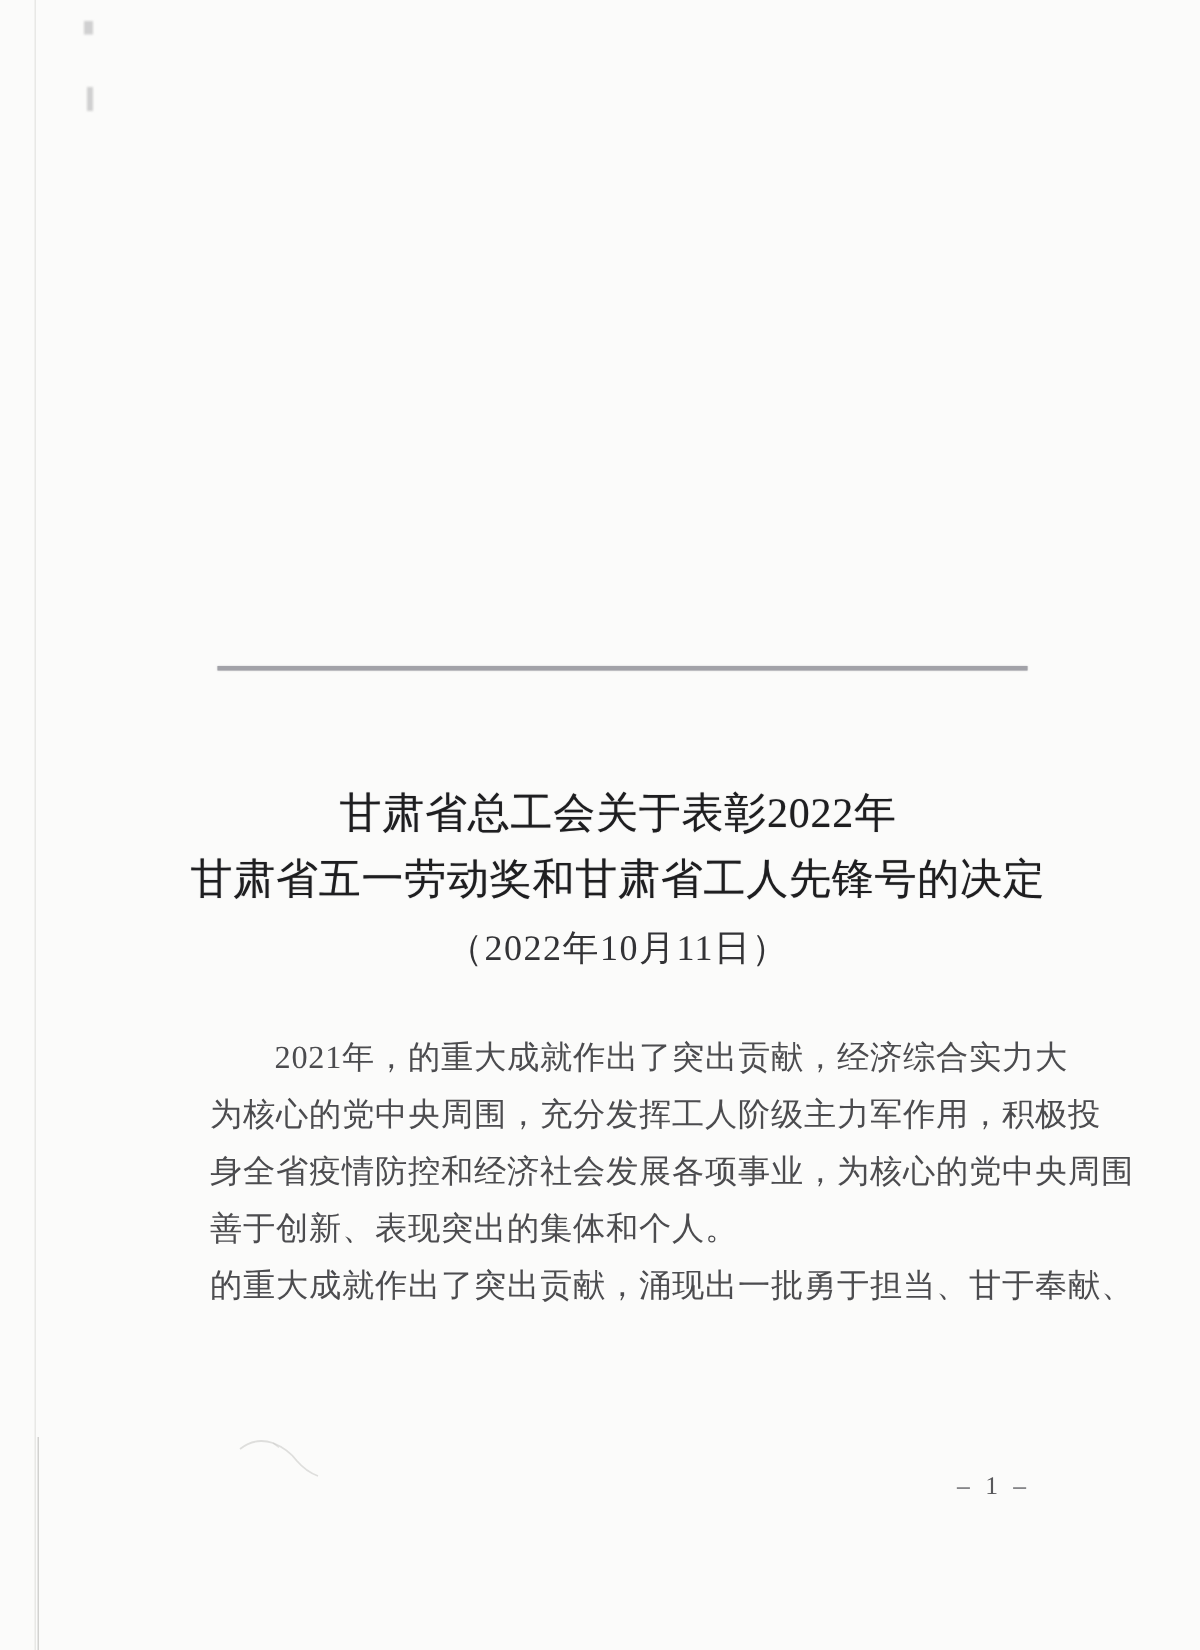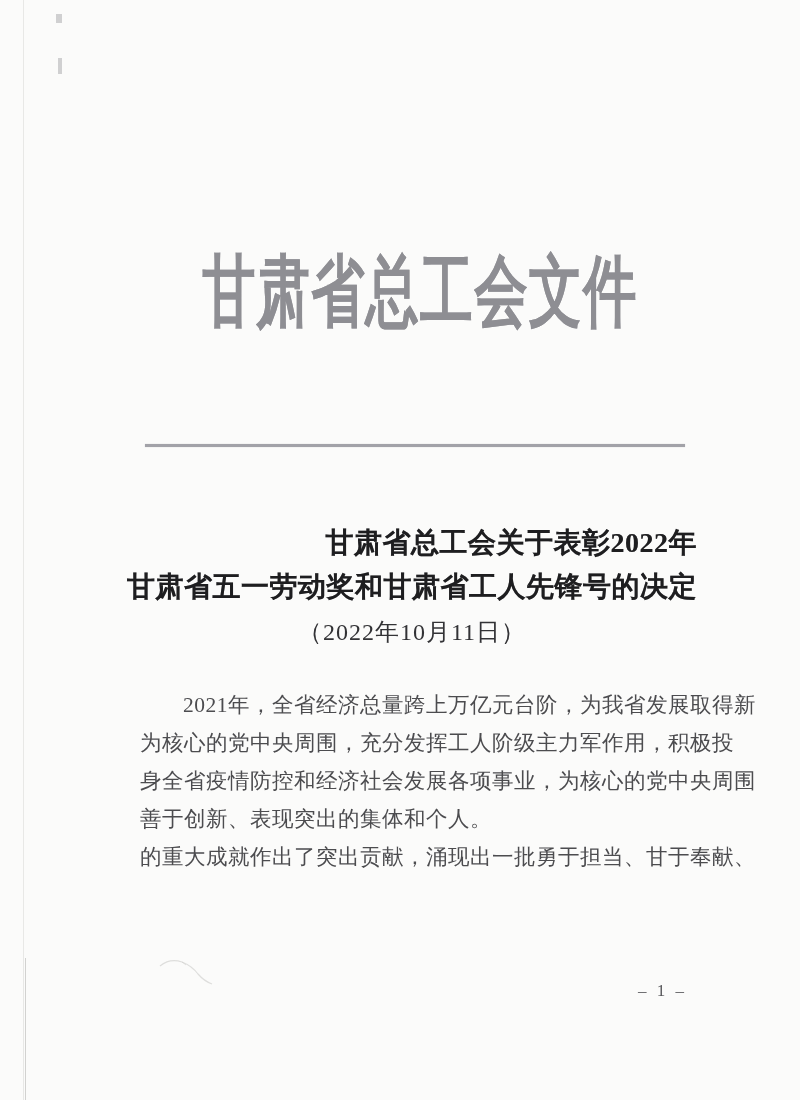--- a/index.html
+++ b/index.html
@@ -79,27 +79,26 @@
   }
 
   .title-block {
     position: absolute;
     left: 127px; top: 521px;
     width: 570px;
     text-align: center;
   }
   .title-line {
     font-size: 28px;
-    font-weight: 700;
+    font-weight: 400;
     line-height: 44px;
     color: #1e1e20;
     letter-spacing: 0.5px;
     text-shadow: 0 0 0.6px rgba(30,30,32,0.55);
     white-space: nowrap;
-    text-align: right;
   }
   .date-line {
     margin-top: 7px;
     font-size: 24px;
     color: #333336;
     letter-spacing: 1px;
   }
 
   .body-block {
     position: absolute;
@@ -135,35 +134,32 @@
 </head>
 <body>
 
 <div class="page">
 
   <div class="scan-edge"></div>
   <div class="scan-edge-strong"></div>
   <div class="speck speck-a"></div>
   <div class="speck speck-b"></div>
 
-  <div class="letterhead-row">
-    <span class="letterhead">甘肃省总工会文件</span>
-  </div>
 
 
   <div class="red-rule"></div>
 
   <div class="title-block">
     <div class="title-line">甘肃省总工会关于表彰2022年</div>
     <div class="title-line">甘肃省五一劳动奖和甘肃省工人先锋号的决定</div>
     <div class="date-line">（2022年10月11日）</div>
   </div>
 
   <div class="body-block">
-    <div class="body-line first">2021年，全省经济总量跨上万亿元台阶，为我省发展取得新</div>
+    <div class="body-line first">2021年，的重大成就作出了突出贡献，经济综合实力大</div>
     <div class="body-line">为核心的党中央周围，充分发挥工人阶级主力军作用，积极投</div>
     <div class="body-line">身全省疫情防控和经济社会发展各项事业，为核心的党中央周围</div>
     <div class="body-line last">善于创新、表现突出的集体和个人。</div>
     <div class="body-line">的重大成就作出了突出贡献，涌现出一批勇于担当、甘于奉献、</div>
   </div>
 
   <svg class="pencil-mark" width="75" height="48" viewBox="0 0 75 48">
     <path d="M8,18 q10,-8 22,-4 q10,4 16,12 q6,7 14,10" fill="none" stroke="#a3a3a0" stroke-width="1.2" opacity="0.6"></path>
     <path d="M30,14 l4,3" fill="none" stroke="#a3a3a0" stroke-width="1" opacity="0.5"></path>
   </svg>

